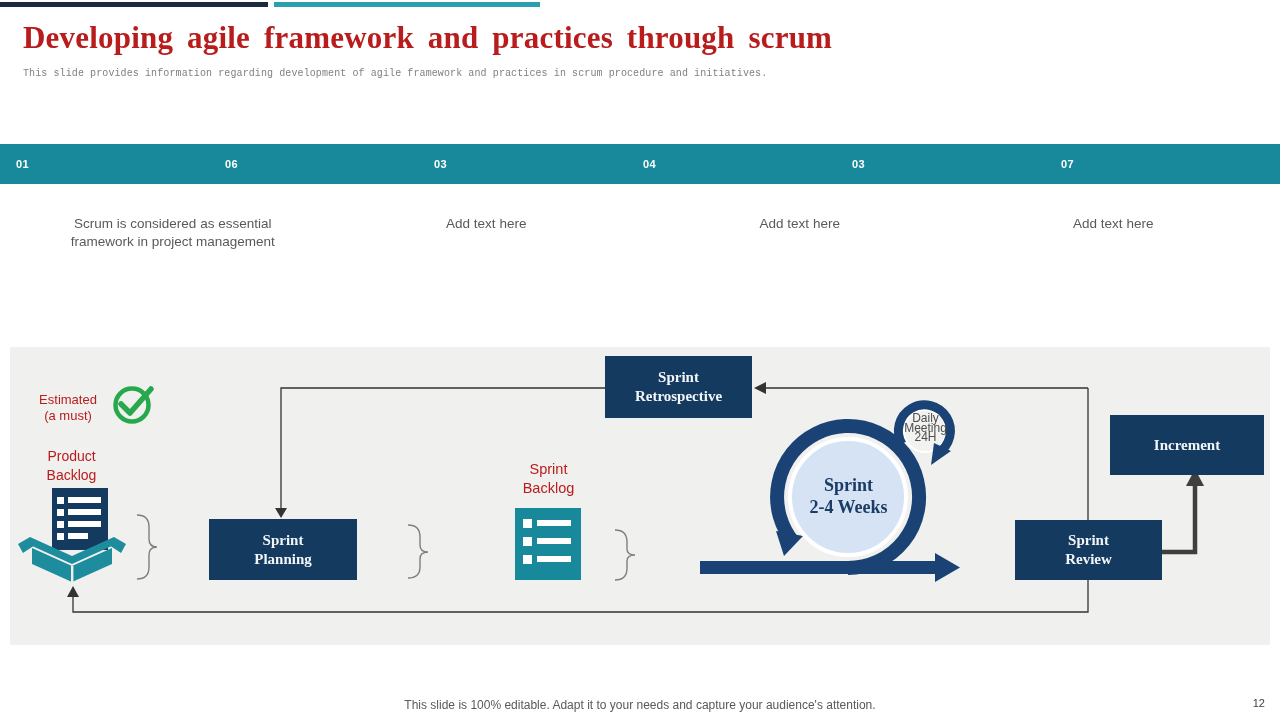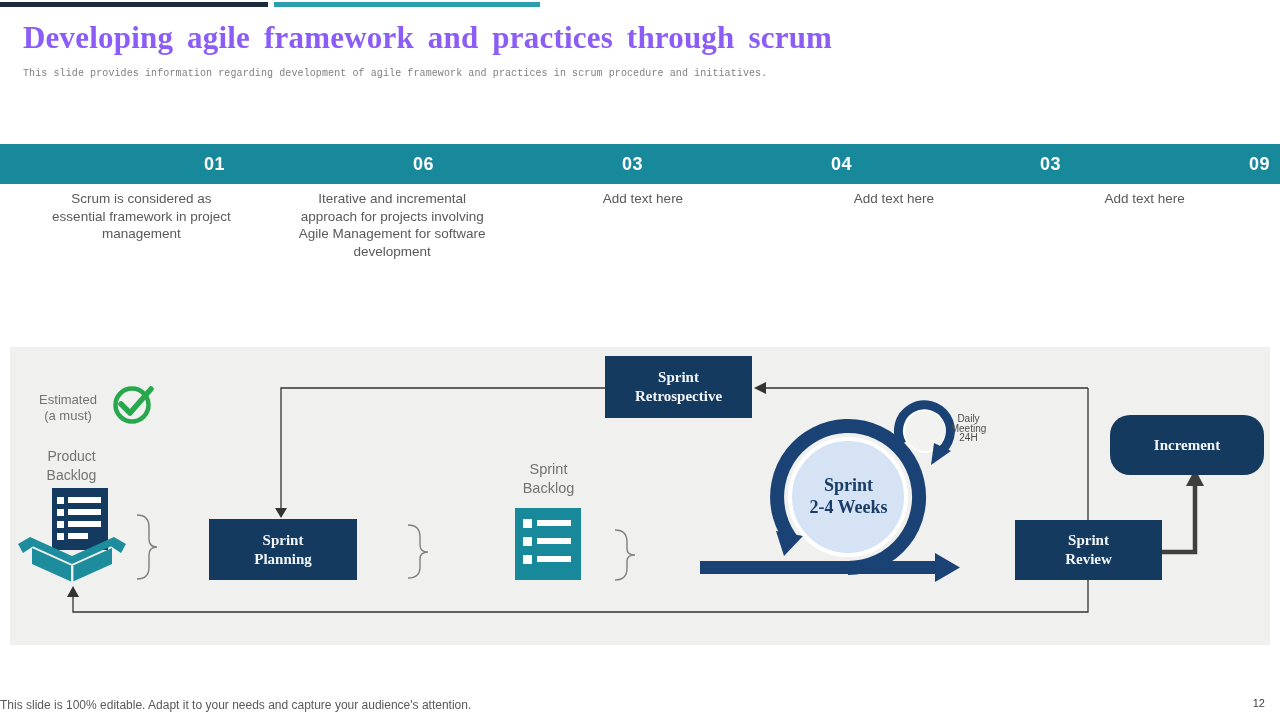--- a/index.html
+++ b/index.html
@@ -5,55 +5,55 @@
   * { margin:0; padding:0; box-sizing:border-box; }
   html,body { width:1280px; height:720px; background:#ffffff; overflow:hidden;
               font-family:"Liberation Sans", sans-serif; }
   .slide { position:relative; width:1280px; height:720px; background:#fff; }
 
   
   .bar-navy { position:absolute; left:0; top:2px; width:268px; height:5px; background:#1B2A3C; }
   .bar-teal { position:absolute; left:274px; top:2px; width:266px; height:5px; background:#2B9FAD; }
 
   .title { position:absolute; left:23px; top:20px; width:1100px;
-           font-family:"Liberation Serif", serif; font-size:31px; color:#8b5cf6;
+           font-family:"Liberation Serif", serif; font-size:31px; color:#b91c1c;
            word-spacing:6px; letter-spacing:0.2px; }
   .subtitle { position:absolute; left:23px; top:68px; font-size:10px; color:#808080; letter-spacing:0.1px;font-family:Liberation Mono, monospace; }
 
   
   .band { position:absolute; left:0; top:144px; width:1280px; height:40px; background:#17899B; }
   .band-row, .desc-row { position:absolute; left:16px; width:1254px; display:flex; }
   .band-row { top:144px; height:40px; align-items:center; }
-  .band-col { flex:1; text-align:right; color:#ffffff; font-size:18px; font-weight:bold; letter-spacing:0.5px; }
-  .desc-row { top:190px; }
+  .band-col { flex:1; text-align:left; color:#ffffff; font-size:11px; font-weight:bold; letter-spacing:0.5px; }
+  .desc-row { top:215px; }
   .desc-col { flex:1; text-align:center; color:#595959; font-size:13.5px; line-height:17.5px; padding:0 28px; }
 
   
   .panel { position:absolute; left:10px; top:347px; width:1260px; height:298px; background:#F0F0EF; }
   .panel svg { position:absolute; left:0; top:0; }
 
   .navy-box { position:absolute; background:#153A60; color:#f3f6f9; display:flex;
               align-items:center; justify-content:center; text-align:center;
               font-family:"Liberation Serif", serif; font-weight:bold; font-size:15px; line-height:19px; }
   .box-retro     { left:595px; top:9px;   width:147px; height:62px; }
   .box-planning  { left:199px; top:172px; width:148px; height:61px; }
-  .box-increment { left:1100px; top:68px; width:154px; height:60px;border-radius:20px; }
+  .box-increment { left:1100px; top:68px; width:154px; height:60px; }
   .box-review    { left:1005px; top:173px; width:147px; height:60px; }
 
-  .gray-label { position:absolute; text-align:center; color:#737373; }
+  .gray-label { position:absolute; text-align:center; color:#b91c1c; }
   .lbl-estimated { left:10px; top:45px; width:96px; font-size:13px; line-height:16px; }
   .lbl-product   { left:14px; top:100px; width:95px; font-size:14px; line-height:19px; }
   .lbl-sbacklog  { left:493px; top:113px; width:91px; font-size:14.5px; line-height:19px; }
-  .lbl-daily     { left:936px; top:67px; width:45px; font-size:10px; line-height:9.5px; color:#4d4d4d; }
+  .lbl-daily     { left:893px; top:67px; width:45px; font-size:12px; line-height:9.5px; color:#4d4d4d; }
 
   .lbl-cycle { position:absolute; left:778px; top:127px; width:121px; text-align:center;
                color:#1a3c66; font-family:"Liberation Serif", serif; font-weight:bold;
                font-size:18px; line-height:22px; }
 
-  .footer { position:absolute; left:0; top:698px; width:1280px; text-align:left;
+  .footer { position:absolute; left:0; top:698px; width:1280px; text-align:center;
             font-size:12px; color:#595959; }
   .page-num { position:absolute; right:15px; top:697px; font-size:11px; color:#404040; }
 </style>
 </head>
 <body>
 
 <div class="slide">
 
   <div class="bar-navy"></div>
   <div class="bar-teal"></div>
@@ -61,26 +61,25 @@
   <h1 class="title">Developing agile framework and practices through scrum</h1>
   <div class="subtitle">This slide provides information regarding development of agile  framework and practices in scrum procedure and initiatives.</div>
 
   <div class="band"></div>
   <div class="band-row">
     <div class="band-col">01</div>
     <div class="band-col">06</div>
     <div class="band-col">03</div>
     <div class="band-col">04</div>
     <div class="band-col">03</div>
-    <div class="band-col">09</div>
+    <div class="band-col">07</div>
   </div>
 
   <div class="desc-row">
     <div class="desc-col">Scrum is considered as essential framework in project management</div>
-    <div class="desc-col">Iterative and incremental approach for projects involving Agile Management for software development</div>
     <div class="desc-col">Add text here</div>
     <div class="desc-col">Add text here</div>
     <div class="desc-col">Add text here</div>
   </div>
 
   <div class="panel">
 
     <svg width="1260" height="298" viewBox="0 0 1260 298">
 
       <polyline points="595,41 271,41 271,162" fill="none" stroke="#333" stroke-width="1.3"></polyline>

